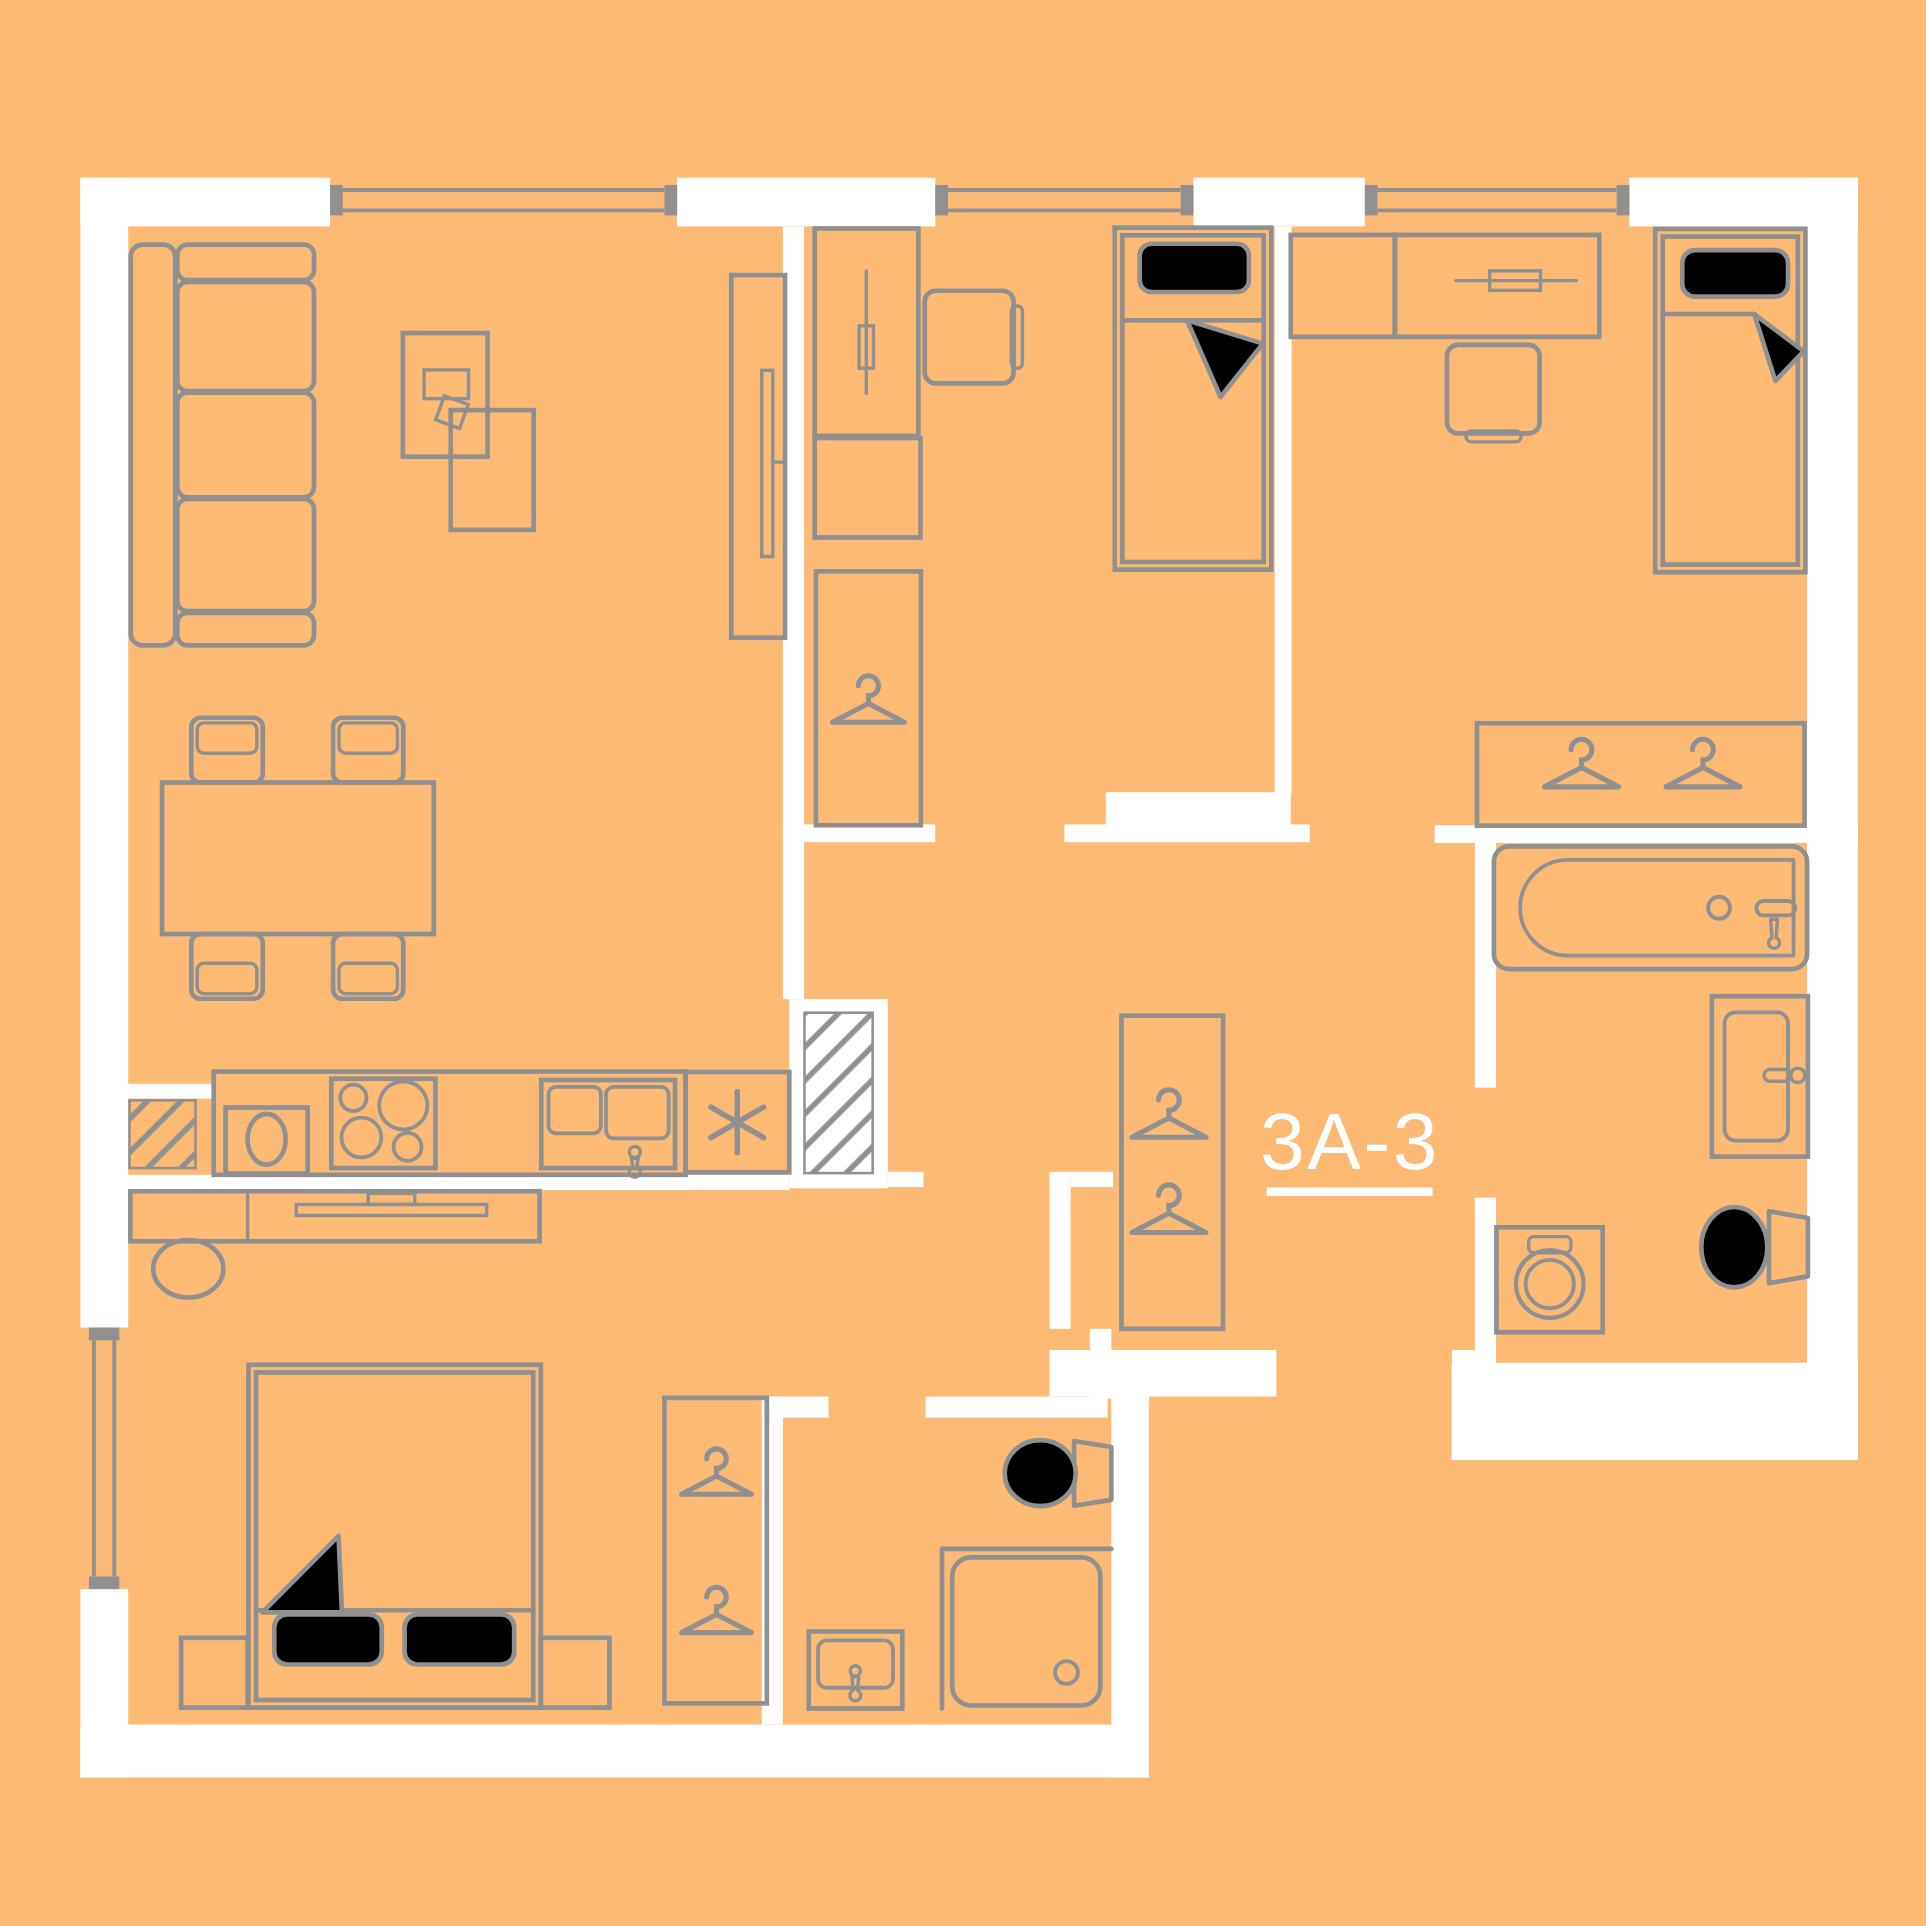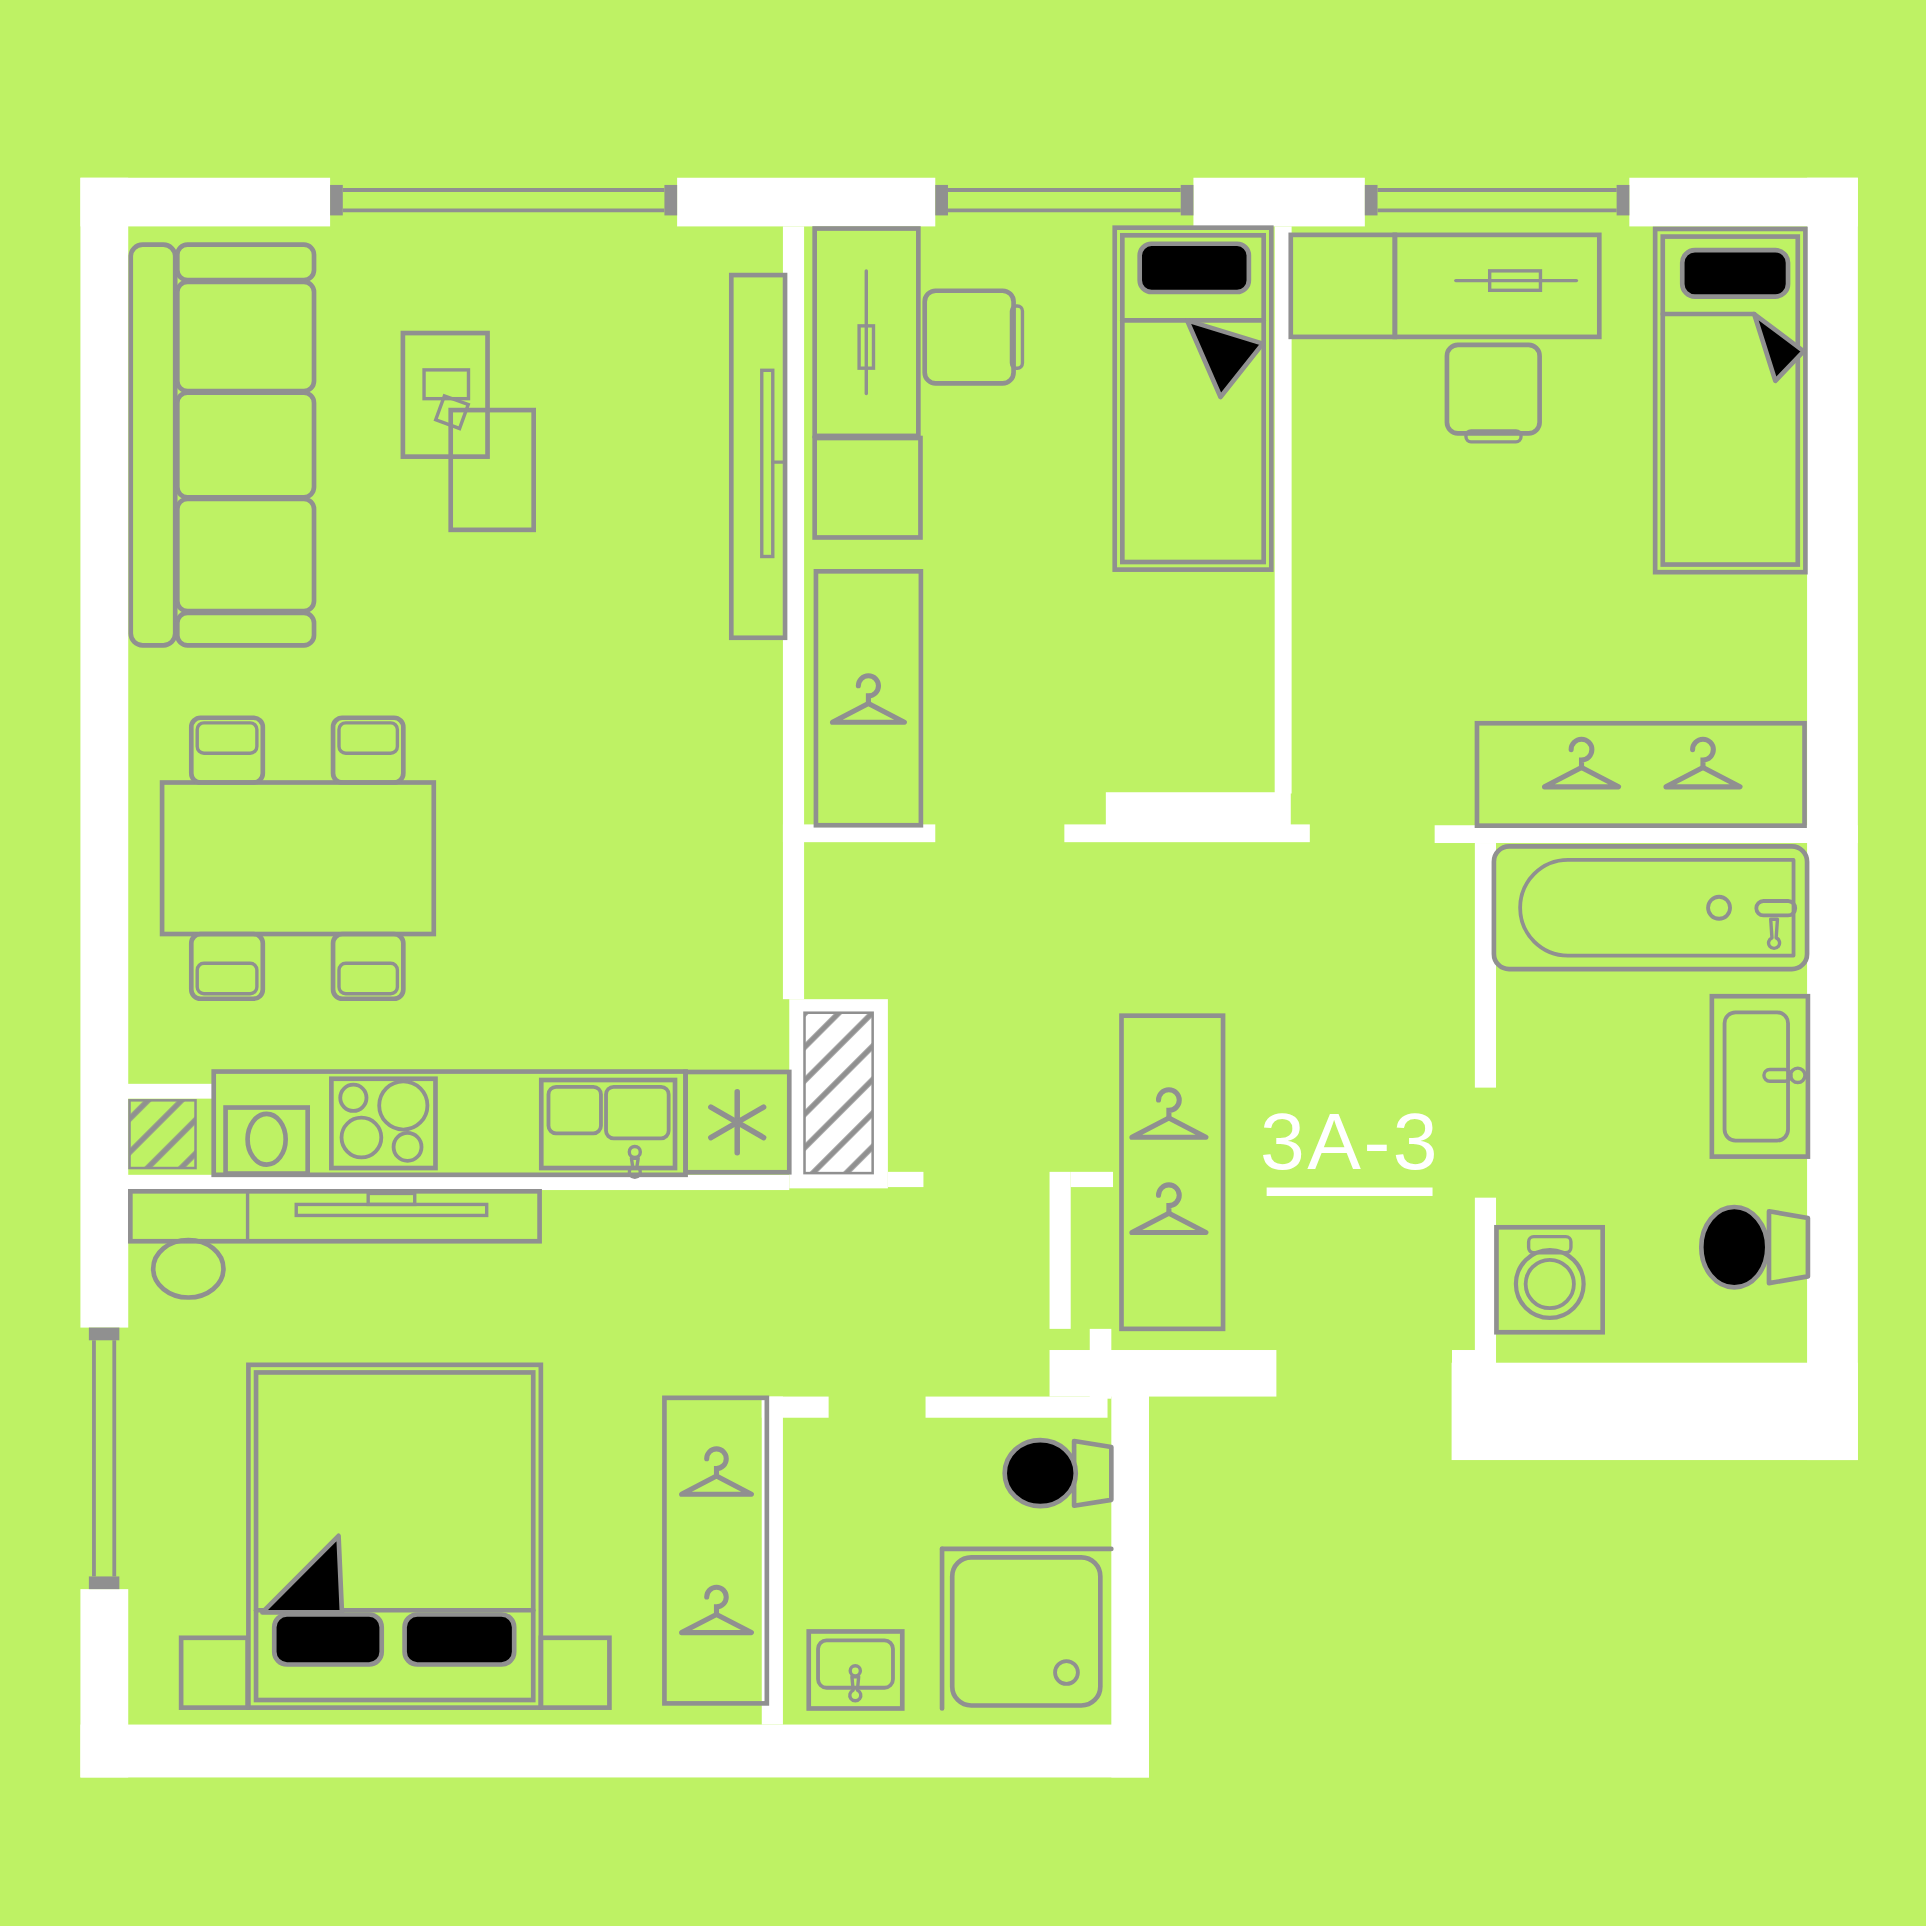--- a/index.html
+++ b/index.html
@@ -1,16 +1,16 @@
 <!DOCTYPE html>
 <html style="font-size:6.8px"><head>
 <meta charset="utf-8">
 <style>
   html,body{margin:0;padding:0;background:#000;}
-  .stage{width:1926px;height:1926px;position:relative;background:#bef264;overflow:hidden;}
+  .stage{width:1926px;height:1926px;position:relative;background:#fdba74;overflow:hidden;}
   svg{display:block;width:100%;height:100%;}
   text.unit-label{font-family:"Liberation Sans","DejaVu Sans",sans-serif;font-weight:500;}
 </style>
 </head>
 <body>
 
 <div class="stage">
   <svg viewBox="0 0 4551 4551" xmlns="http://www.w3.org/2000/svg">
     <defs>
       <pattern id="hatchp" patternUnits="userSpaceOnUse" width="56" height="56" patternTransform="rotate(45)">

